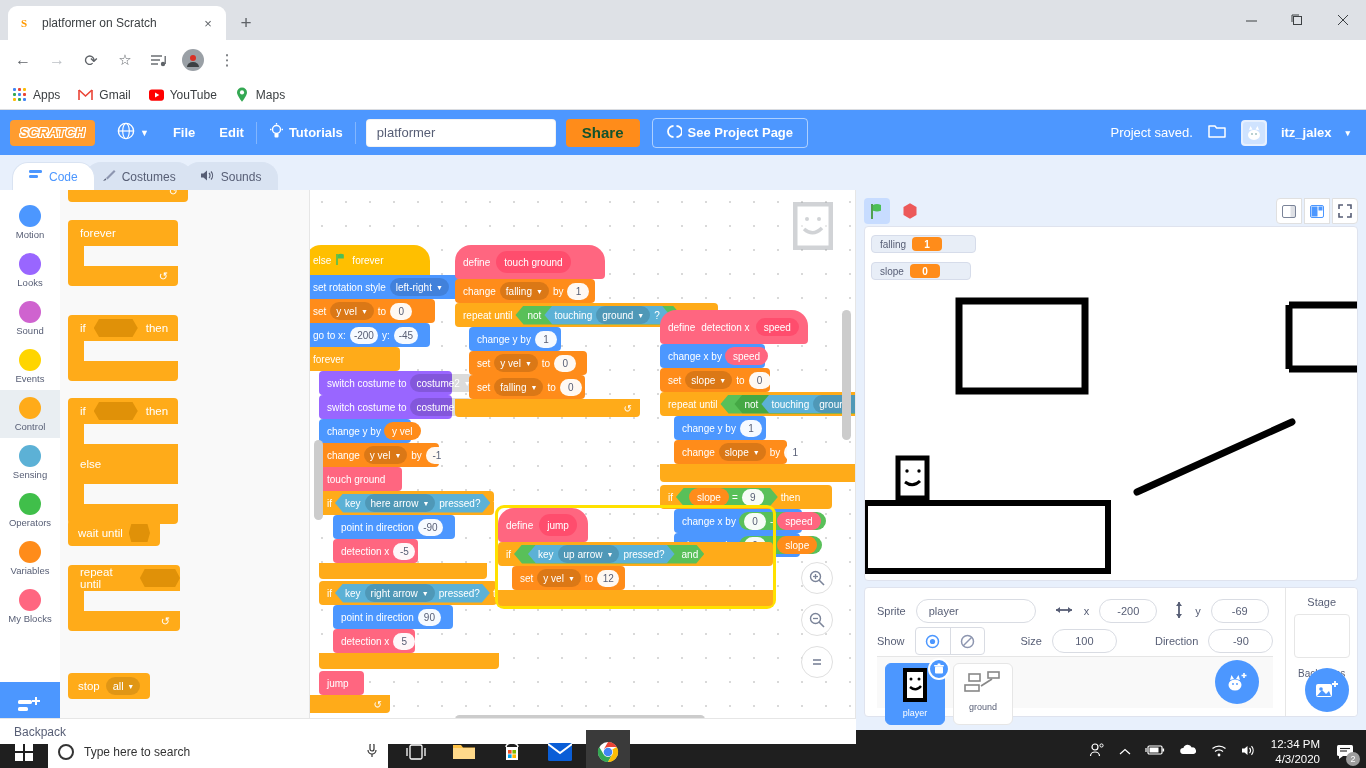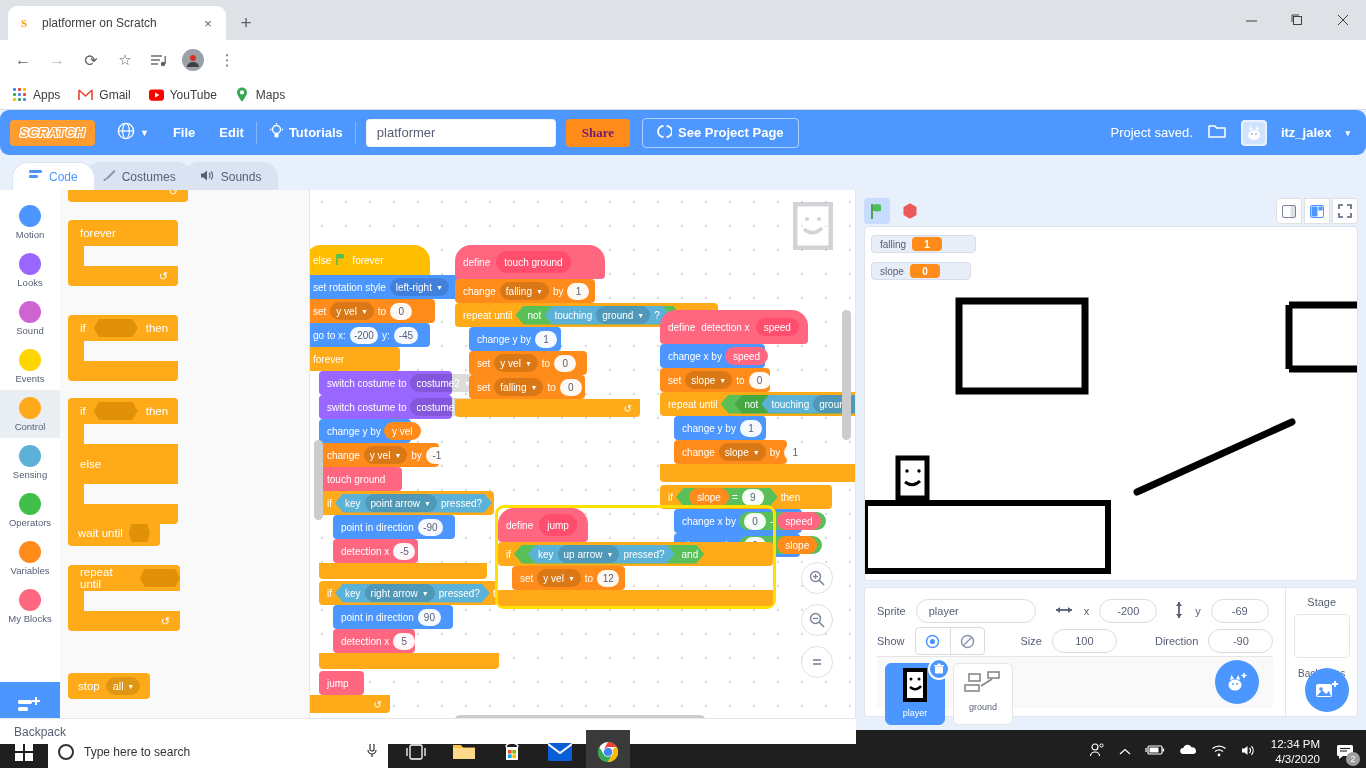--- a/index.html
+++ b/index.html
@@ -59,40 +59,40 @@
   }
   .bm { display:flex;align-items:center;gap:6px; }
   .bm-ico { width:15px;height:15px;display:flex;align-items:center;justify-content:center;font-size:11px;}
   .apps-grid { display:grid; grid-template-columns:repeat(3,3px); gap:2px; width:13px;}
   .apps-grid i { width:3px;height:3px;border-radius:1px;display:block;}
 
   
   #scratch-app { height:620px; position:relative; background:#e8f0fc; }
   .menubar {
     height:45px;background:#4d97ff;display:flex;align-items:center;padding:0 10px;gap:0;
-    color:#fff;font-size:13px;font-weight:bold;border-radius:9px;
+    color:#fff;font-size:13px;font-weight:bold;
   }
   .scratch-logo {
     width:85px;height:26px;background:#ff9c2f;border-radius:4px;
     display:flex;align-items:center;justify-content:center;margin-right:10px;
     color:#fff;font-size:13px;font-weight:bold;letter-spacing:.4px;
     text-shadow: -1px -1px 0 #fff, 1px -1px 0 #fff, -1px 1px 0 #fff, 1px 1px 0 #fff,
                  0 0 0 #fff;
     -webkit-text-stroke:0;
   }
   .scratch-logo span { color:#ff9c2f; -webkit-text-stroke:1.5px #fff; paint-order:stroke fill; font-style:italic;}
   .menu-item { padding:0 12px; height:45px; display:flex; align-items:center; gap:5px; font-size:13px;}
   .menu-sep { width:1px;height:22px;background:rgba(255,255,255,.3); }
   .project-name {
     width:190px;height:28px;background:#fff;border-radius:4px;margin:0 10px;
     display:flex;align-items:center;padding:0 10px;color:#575e75;font-size:13px;font-weight:normal;
     border:1px solid rgba(0,0,0,.05);
   }
-  .share-btn { background:#ff8c1a;color:#701a75;border-radius:4px;height:28px;padding:0 16px;
-     display:flex;align-items:center;font-size:13px;font-weight:bold;font-family:Liberation Serif, serif;}
+  .share-btn { background:#ff8c1a;color:#14532d;border-radius:4px;height:28px;padding:0 16px;
+     display:flex;align-items:center;font-size:15px;font-weight:bold;}
   .seepage-btn { border:1px solid rgba(255,255,255,.55);border-radius:4px;height:30px;
      padding:0 14px;display:flex;align-items:center;gap:6px;font-size:13px;margin-left:12px;}
   .menubar-right { margin-left:auto; display:flex; align-items:center; gap:14px; padding-right:6px;}
   .saved-text { font-size:13px; font-weight:normal;}
   .user-avatar { width:26px;height:26px;border-radius:4px;background:#e6f0ff;
      display:flex;align-items:center;justify-content:center;font-size:14px;}
 
   
   .editor-tabs { height:35px; display:flex; align-items:flex-end; padding-left:12px; gap:0;
      background:#e8f0fc; }
@@ -636,21 +636,21 @@
           </div>
           <div class="sb myblocks" style="position:relative;width:83px;">
             <span>touch ground</span>
           </div>
 
           <div class="sb control" style="position:relative;width:175px;">
             <span>if</span>
             <span class="bool-hex sensing">
               <span>key</span>
               <span class="ddown">
-                  <span>point arrow</span>
+                  <span>here arrow</span>
                   <span style="font-size:7px">▼</span>
                 </span>
               <span>pressed?</span>
             </span>
             <span>then</span>
           </div>
           <div style="position:relative;left:14px;">
             <div class="sb motion" style="position:relative;width:122px;">
               <span>point in direction</span>
               <span class="oval">-90</span>

